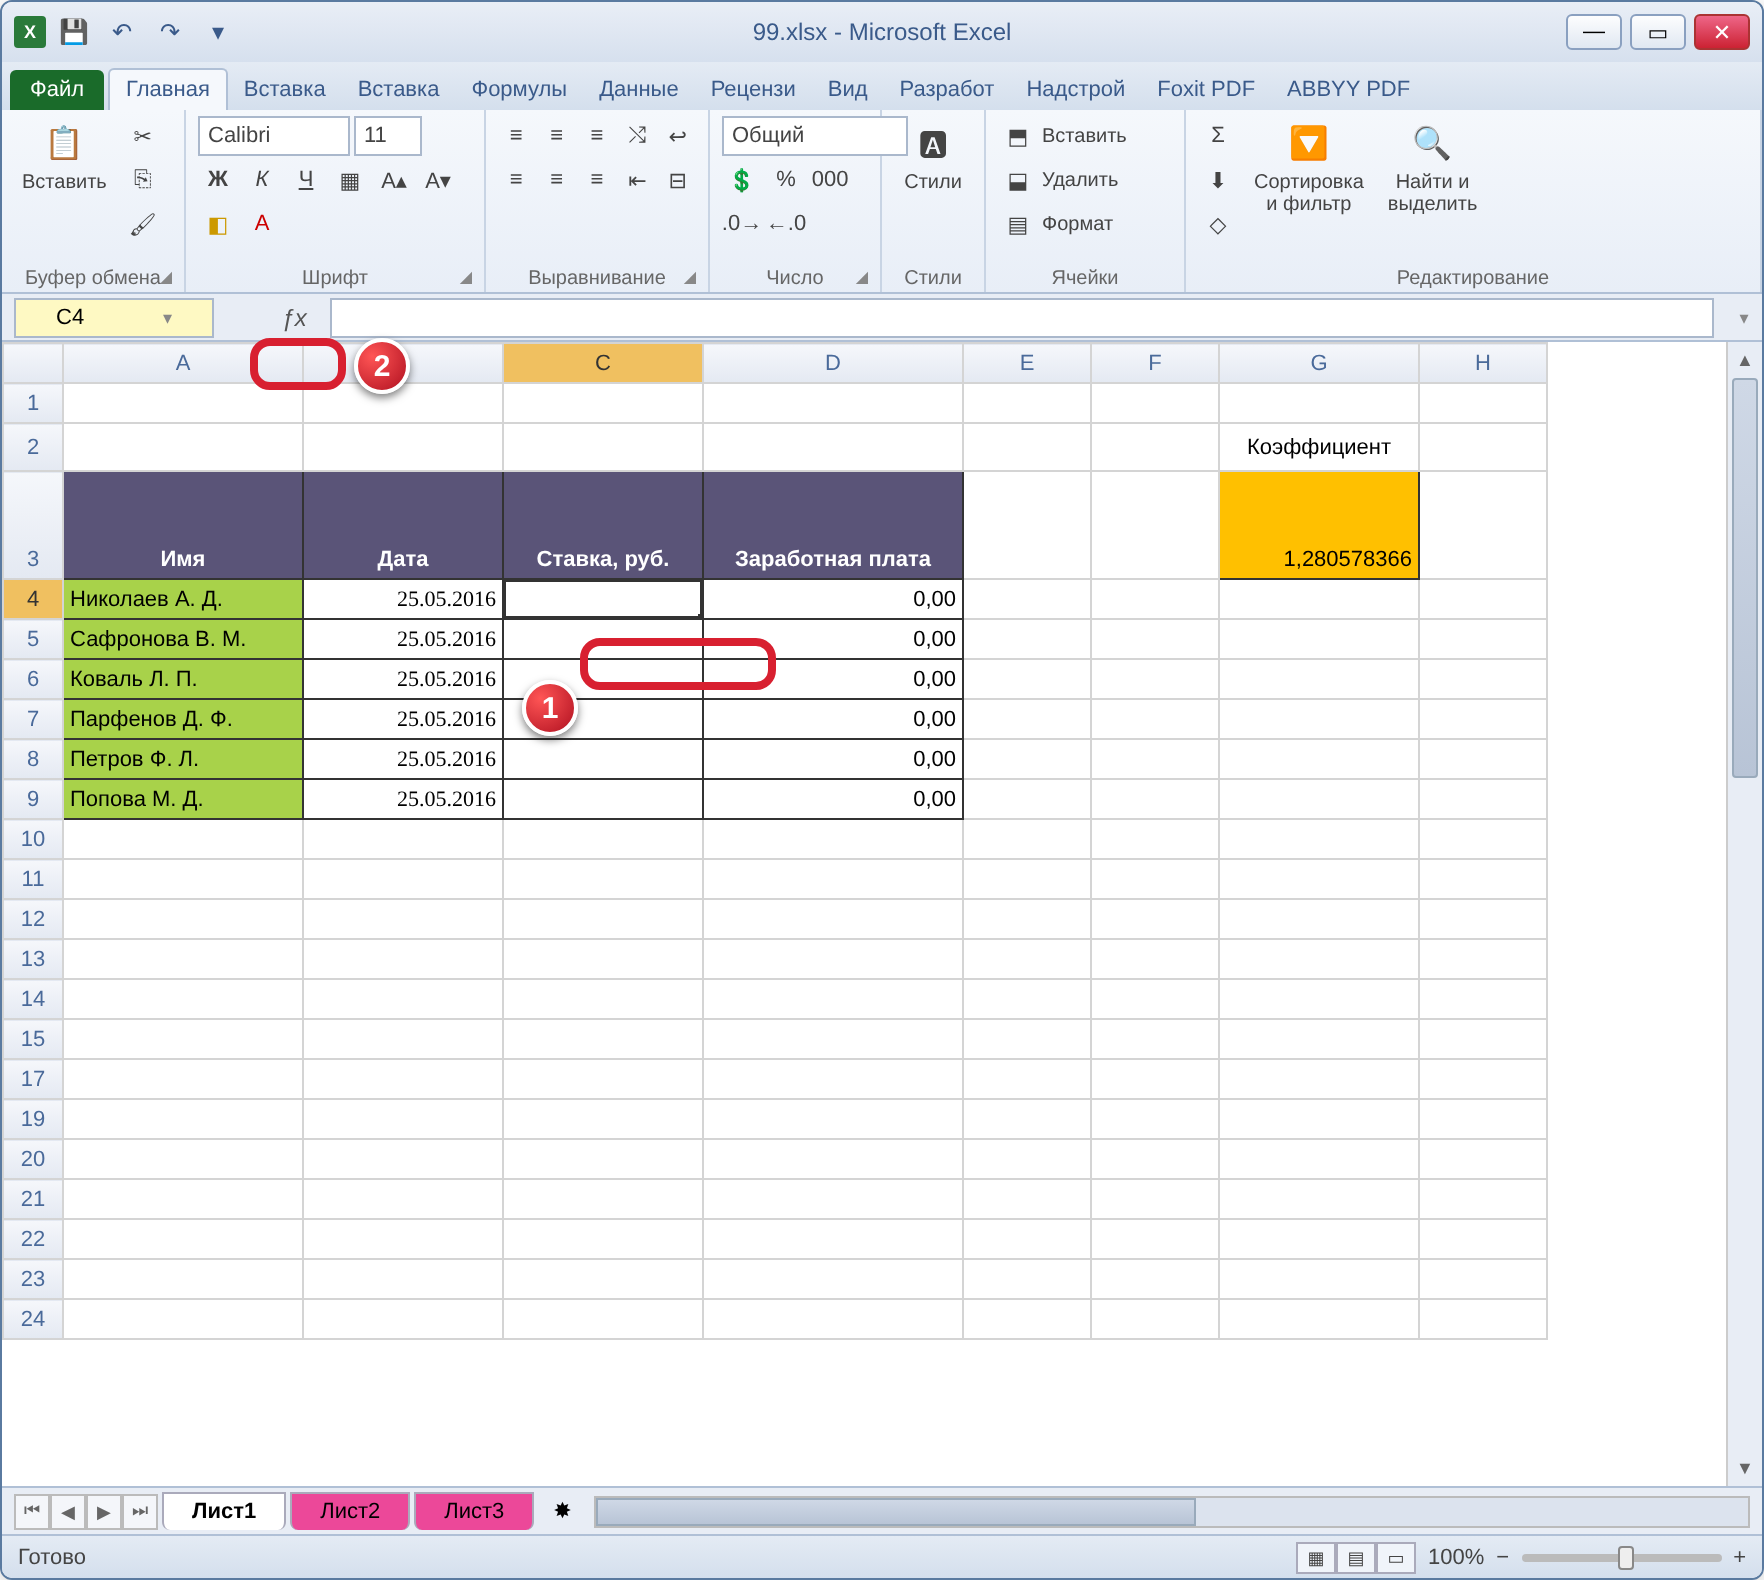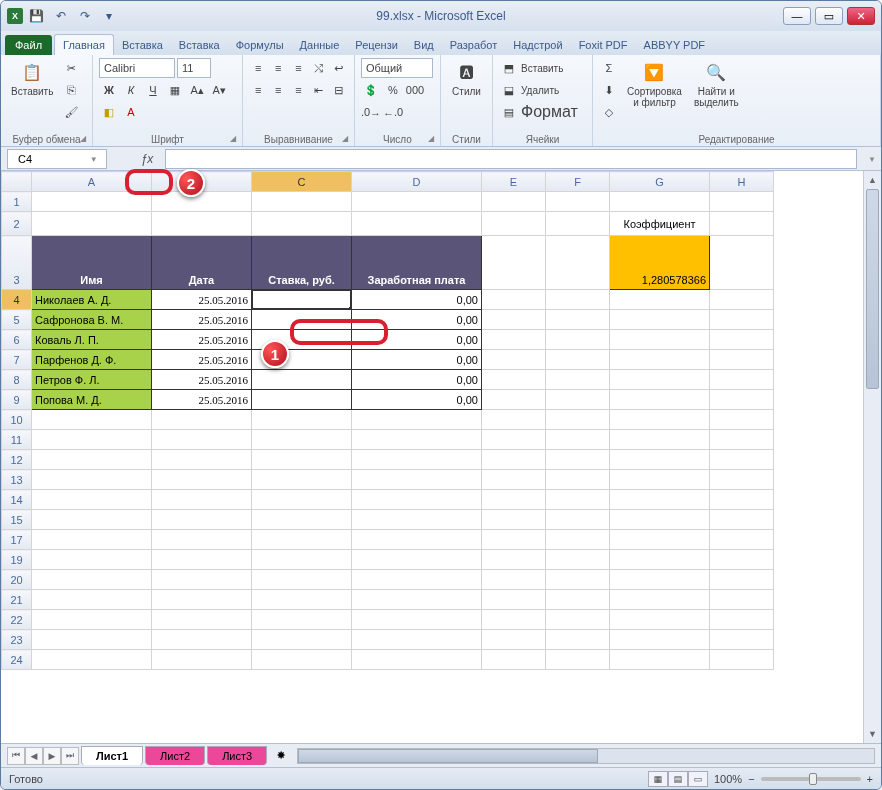--- a/index.html
+++ b/index.html
@@ -30,21 +30,21 @@
 .big-btn { display:flex; flex-direction:column; align-items:center; gap:2px; padding:2px 4px; cursor:pointer; }
 .big-btn .ic { width:24px; height:24px; display:flex; align-items:center; justify-content:center; font-size:16px; }
 .small-stack { display:flex; flex-direction:column; gap:2px; }
 .small-row { display:flex; align-items:center; gap:2px; height:20px; }
 .small-btn { width:20px; height:20px; display:flex; align-items:center; justify-content:center; cursor:pointer; font-size:11px; border:1px solid transparent; }
 .combo { height:20px; border:1px solid #aab8cc; background:#fff; display:flex; align-items:center; padding:0 4px; font-size:11px; }
 .dlg-launcher { position:absolute; bottom:2px; right:3px; width:12px; height:12px; font-size:8px; color:#888; cursor:pointer; display:flex; align-items:center; justify-content:center; }
 
 
 .fbar { height:24px; border-bottom:1px solid #b0c0d6; display:flex; align-items:center; background:#e8edf5; }
-.name-box { width:100px; height:20px; border:1px solid #aab8cc; background:#ffffff; margin-left:6px; display:flex; align-items:center; padding:0 10px; font-size:11px; }
+.name-box { width:100px; height:20px; border:1px solid #aab8cc; background:#fef9c3; margin-left:6px; display:flex; align-items:center; padding:0 20px; font-size:11px; }
 .name-box .dd { margin-left:auto; color:#888; font-size:9px; }
 .fx-btn { width:24px; height:20px; margin-left:28px; display:flex; align-items:center; justify-content:center; font-style:italic; font-size:12px; color:#555; cursor:pointer; position:relative; z-index:2; }
 .formula-input { flex:1; height:20px; border:1px solid #aab8cc; background:#fff; margin:0 6px; padding:0 4px; font-size:11px; }
 .fbar-expand { width:18px; color:#888; text-align:center; cursor:pointer; font-size:9px; }
 
 
 .sheet-wrap { position:absolute; top:170px; left:0; right:0; bottom:46px; display:flex; }
 .sheet { flex:1; overflow:auto; position:relative; }
 .grid { border-collapse:collapse; table-layout:fixed; }
 .grid td, .grid th { border:1px solid #d4d4d4; height:20px; font-size:11px; padding:0 3px; overflow:hidden; white-space:nowrap; }
@@ -200,21 +200,21 @@
           <span class="small-btn">⇤</span>
           <span class="small-btn">⊟</span>
         </div>
       </div>
       <div class="group-label">Выравнивание</div>
       <span class="dlg-launcher">◢</span>
     </div>
 
     <div class="group" style="width:86px">
       <div class="small-stack">
-        <span class="combo" style="width:72px">Общий</span>
+        <span class="combo" style="width:93px">Общий</span>
         <div class="small-row">
           <span class="small-btn">💲</span>
           <span class="small-btn">%</span>
           <span class="small-btn">000</span>
         </div>
         <div class="small-row">
           <span class="small-btn">.0→</span>
           <span class="small-btn">←.0</span>
         </div>
       </div>
@@ -235,21 +235,21 @@
         <div class="small-row">
             <span class="small-btn">⬒</span>
             <span style="font-size:10px">Вставить</span>
           </div>
         <div class="small-row">
             <span class="small-btn">⬓</span>
             <span style="font-size:10px">Удалить</span>
           </div>
         <div class="small-row">
             <span class="small-btn">▤</span>
-            <span style="font-size:16px">Формат</span>
+            <span style="font-size:10px">Формат</span>
           </div>
       </div>
       <div class="group-label">Ячейки</div>
     </div>
 
     <div class="group" style="flex:1">
       <div class="group-content">
         <div class="small-stack">
           <span class="small-btn">Σ</span>
           <span class="small-btn">⬇</span>

